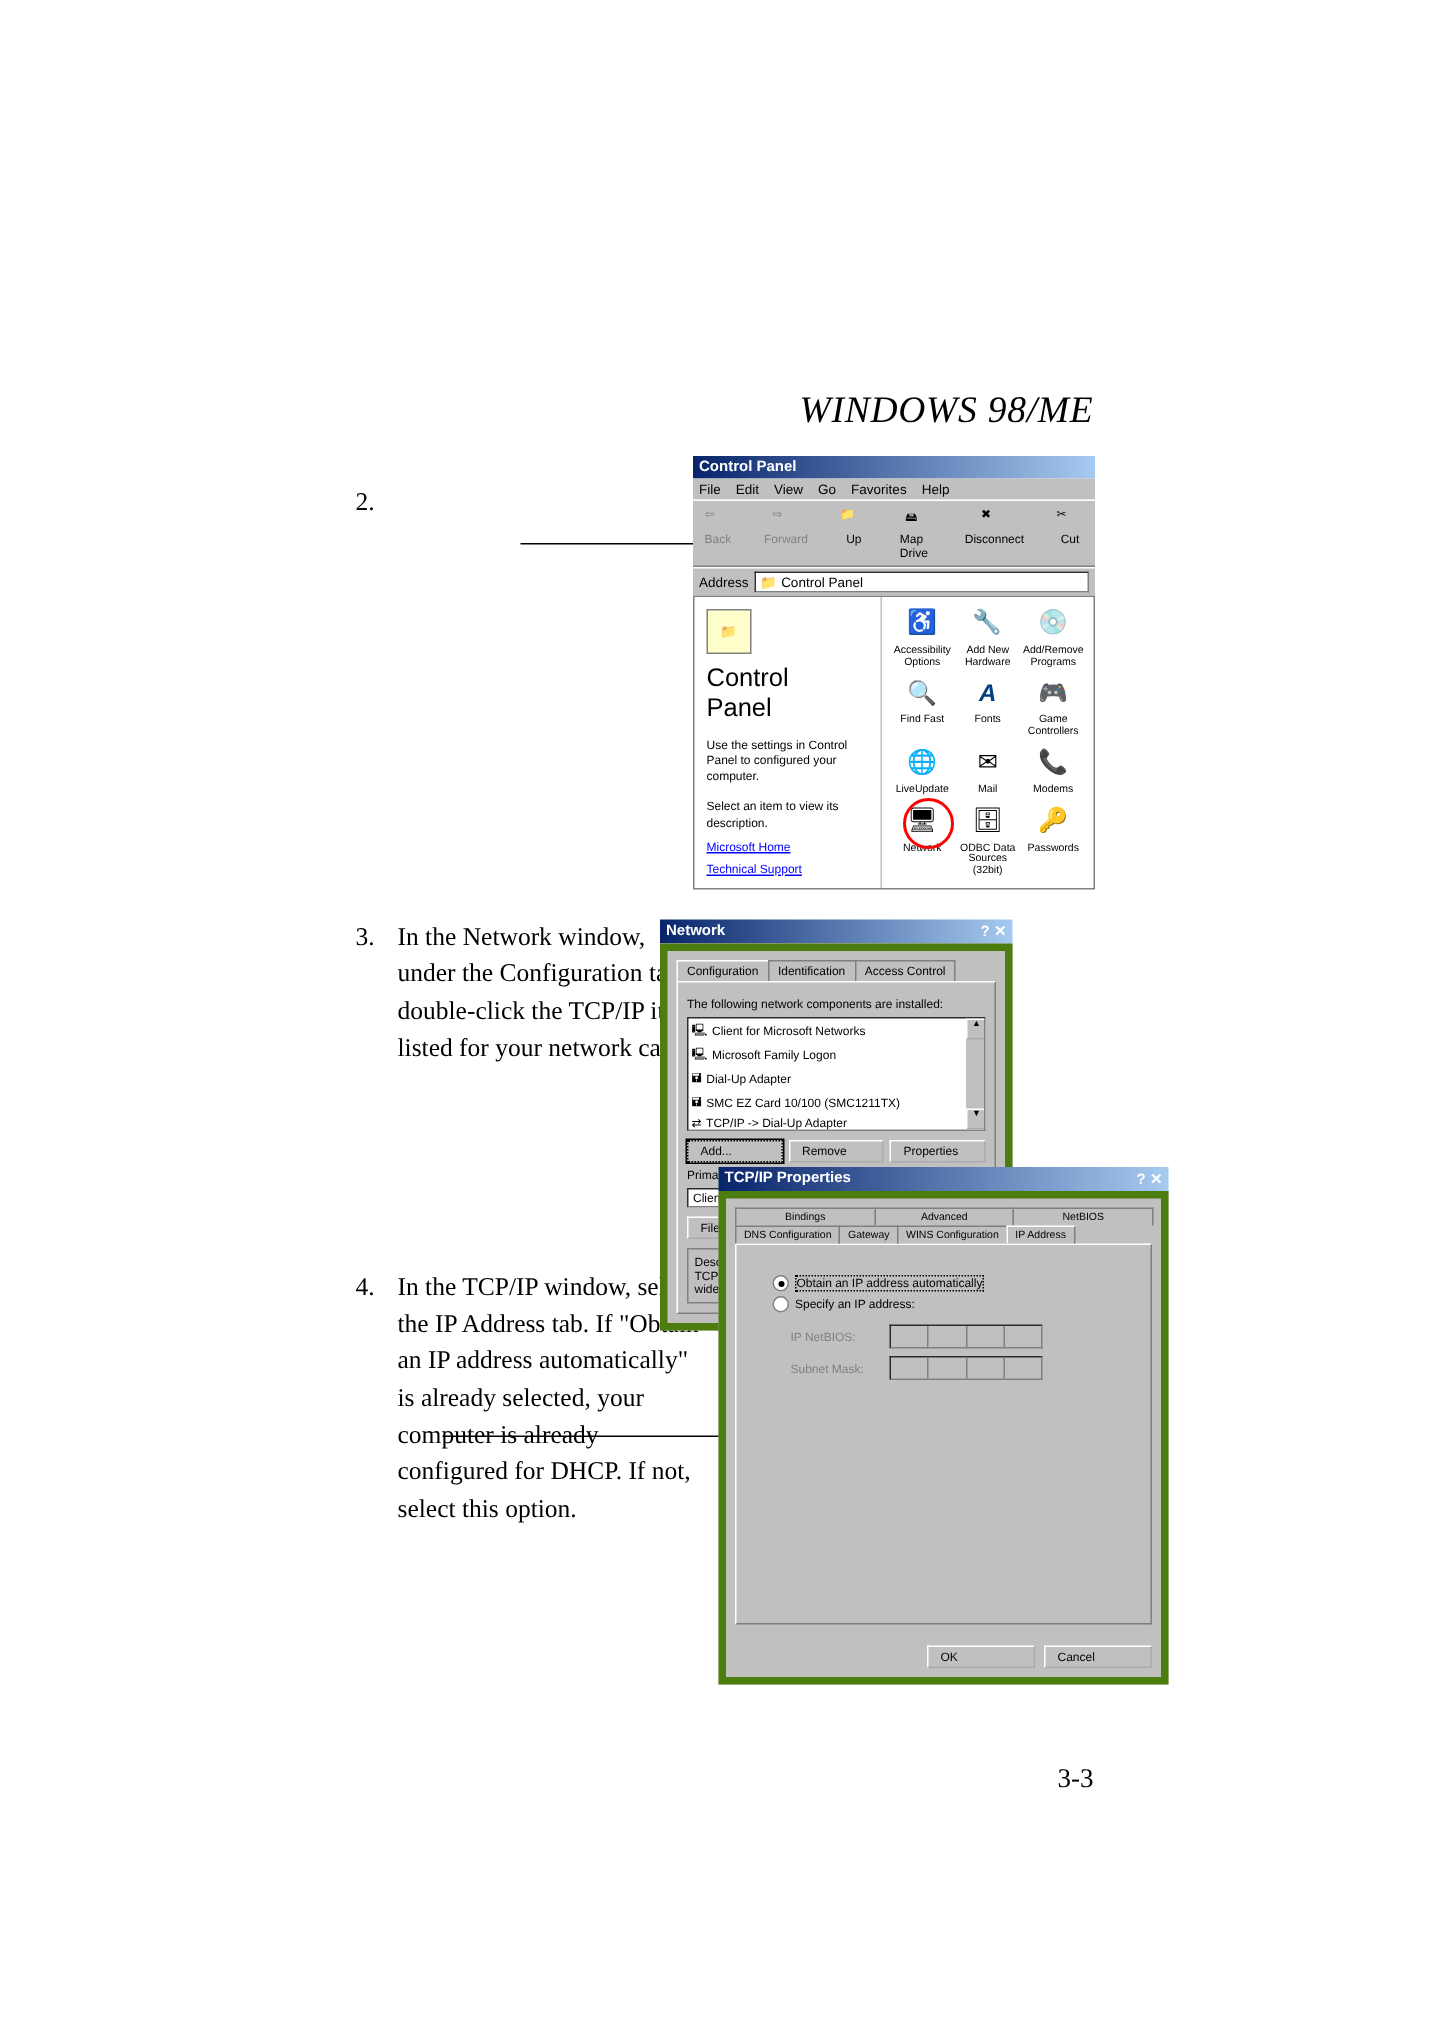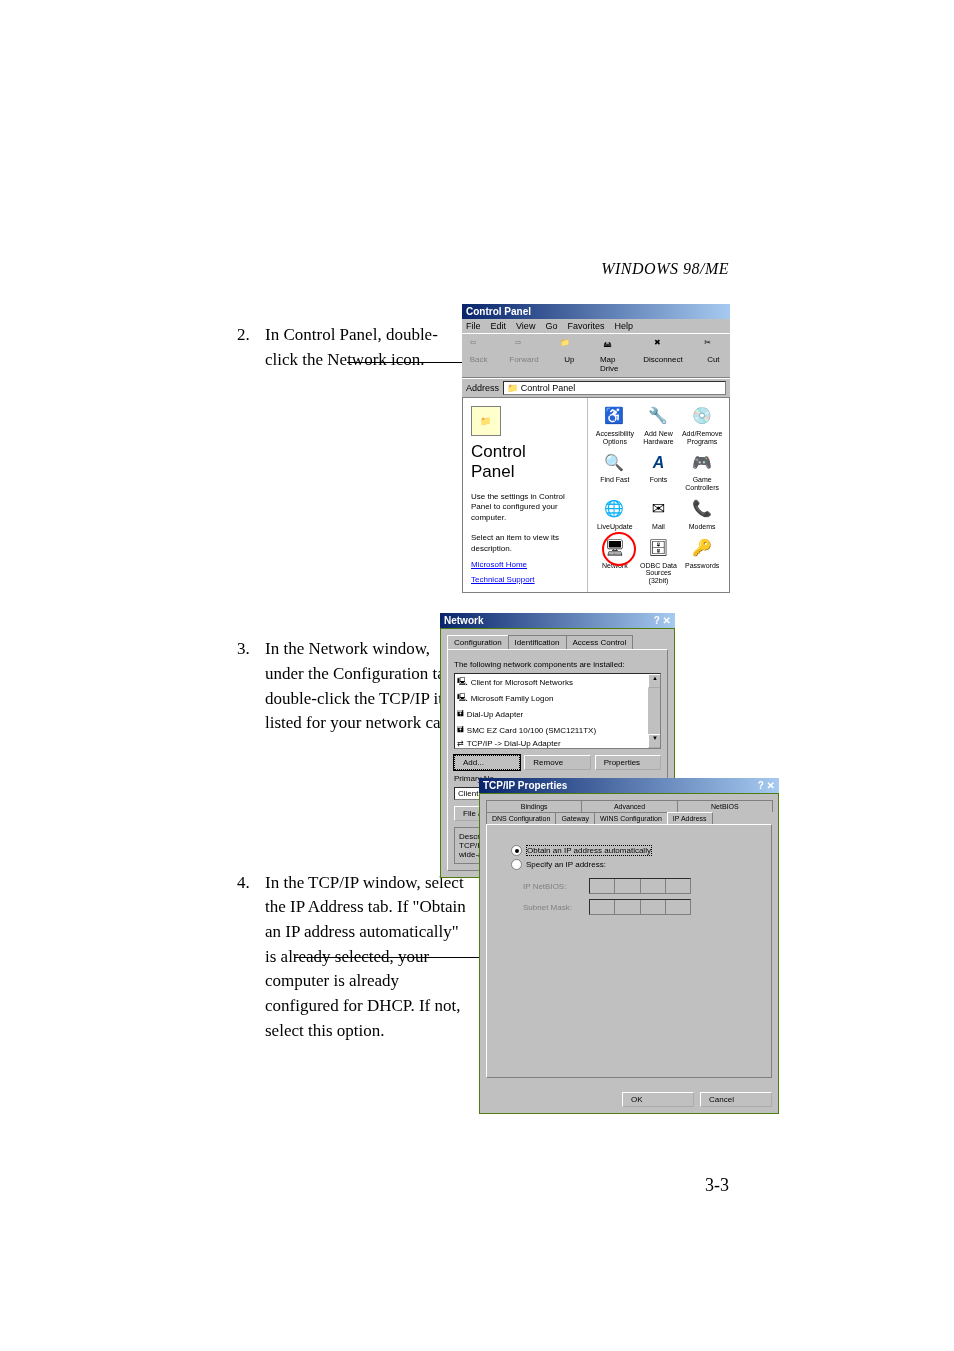--- a/index.html
+++ b/index.html
@@ -1,17 +1,17 @@
 <!DOCTYPE html>
 <html><head>
 <meta charset="utf-8">
 <style>
 body{margin:0;font-family:Georgia,'Times New Roman',serif;background:#fff;color:#000}
 .page{width:954px;height:1351px;position:relative;margin:0 auto;background:#fff}
-.header{position:absolute;top:260px;right:225px;font-style:italic;font-variant:small-caps;font-size:16px;letter-spacing:0.5px}
+.header{position:absolute;top:260px;right:225px;font-style:italic;font-variant:small-caps;font-size:25px;letter-spacing:0.5px}
 .steps{position:absolute;left:237px;top:323px;width:230px;font-size:17px;line-height:1.45}
 .step{display:flex;margin-bottom:280px}
 .step:nth-child(1){margin-bottom:265px}
 .step:nth-child(2){margin-bottom:135px}
 .step-num{width:28px;flex-shrink:0}
 .step-txt{flex:1}
 .pagenum{position:absolute;bottom:155px;right:225px;font-size:18px}
 .screenshot{position:absolute;font-family:Tahoma,Arial,sans-serif;font-size:9px;color:#000}
 
 
@@ -32,21 +32,21 @@
 .cpdesc{font-size:8px;margin-top:10px;line-height:1.3}
 .cplink{color:#0000ff;text-decoration:underline;font-size:8px;display:block;margin-top:6px}
 .cpright{flex:1;padding:6px;display:grid;grid-template-columns:repeat(3,1fr);gap:4px 2px}
 .cpicon{display:flex;flex-direction:column;align-items:center;font-size:7px;text-align:center;line-height:1.1}
 .cpicon .ibox{width:24px;height:24px;margin-bottom:2px;display:flex;align-items:center;justify-content:center;font-size:16px}
 .netcirc{border:2px solid red;border-radius:50%;width:30px;height:30px;position:absolute}
 
 
 .nw{left:440px;top:613px;width:235px}
 .dlg-title{background:linear-gradient(to right,#08246b,#a6caf0);color:#fff;padding:2px 4px;font-weight:bold;font-size:10px;display:flex;justify-content:space-between}
-.dlg-body{background:#c0c0c0;padding:6px;border:1px solid #4d7c0f}
+.dlg-body{background:#c0c0c0;padding:6px;border:5px solid #4d7c0f}
 .tabs{display:flex;font-size:8px}
 .tab{background:#c0c0c0;border:1px solid #808080;border-bottom:none;padding:2px 6px;margin-right:-1px}
 .tab.active{background:#c0c0c0;border-top:1px solid #fff;border-left:1px solid #fff}
 .tabpanel{background:#c0c0c0;border:1px solid #fff;border-right-color:#808080;border-bottom-color:#808080;padding:6px}
 .lbl{font-size:8px;margin:4px 0}
 .listbox{background:#fff;border:1px inset #808080;height:74px;overflow:hidden;font-size:8px;position:relative}
 .listbox .itm{padding:1px 2px;display:flex;align-items:center;gap:3px}
 .listbox .sb{position:absolute;right:0;top:0;width:12px;height:100%;background:#c0c0c0;display:flex;flex-direction:column;justify-content:space-between}
 .sbbtn{width:12px;height:12px;background:#c0c0c0;border:1px outset #fff;font-size:6px;text-align:center}
 .btnrow{display:flex;gap:4px;margin-top:6px}
@@ -75,21 +75,20 @@
 </style>
 </head>
 <body>
 
 <div class="page">
   <div class="header">WINDOWS 98/ME</div>
 
   <div class="steps">
     <div class="step">
       <div class="step-num">2.</div>
-      <div class="step-txt">In Control Panel, double-click the Network icon.</div>
     </div>
     <div class="step">
       <div class="step-num">3.</div>
       <div class="step-txt">In the Network window, under the Configuration tab, double-click the TCP/IP item listed for your network card.</div>
     </div>
     <div class="step">
       <div class="step-num">4.</div>
       <div class="step-txt">In the TCP/IP window, select the IP Address tab. If "Obtain an IP address automatically" is already selected, your computer is already configured for DHCP. If not, select this option.</div>
     </div>
   </div>

